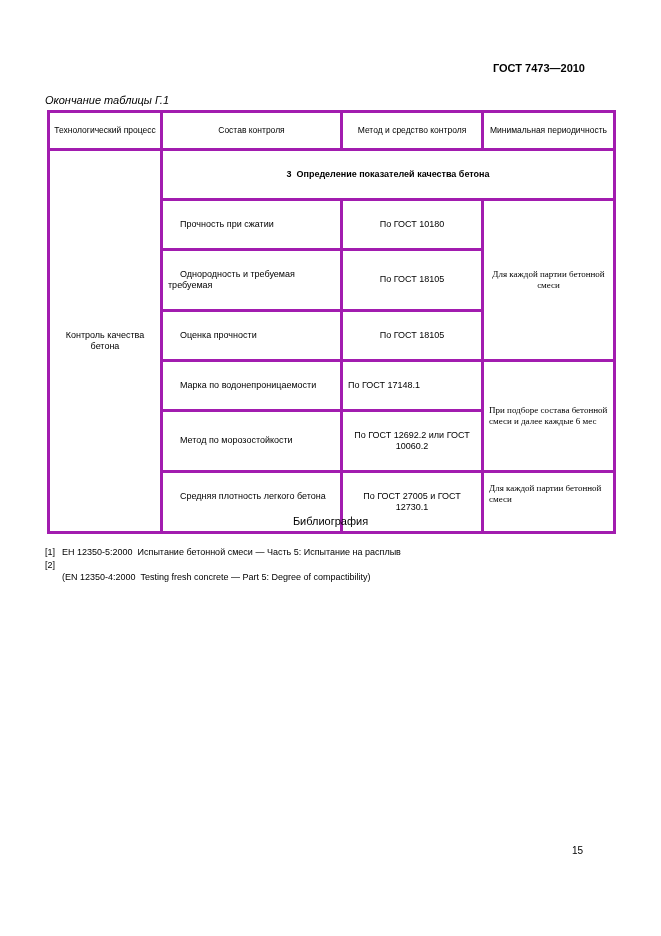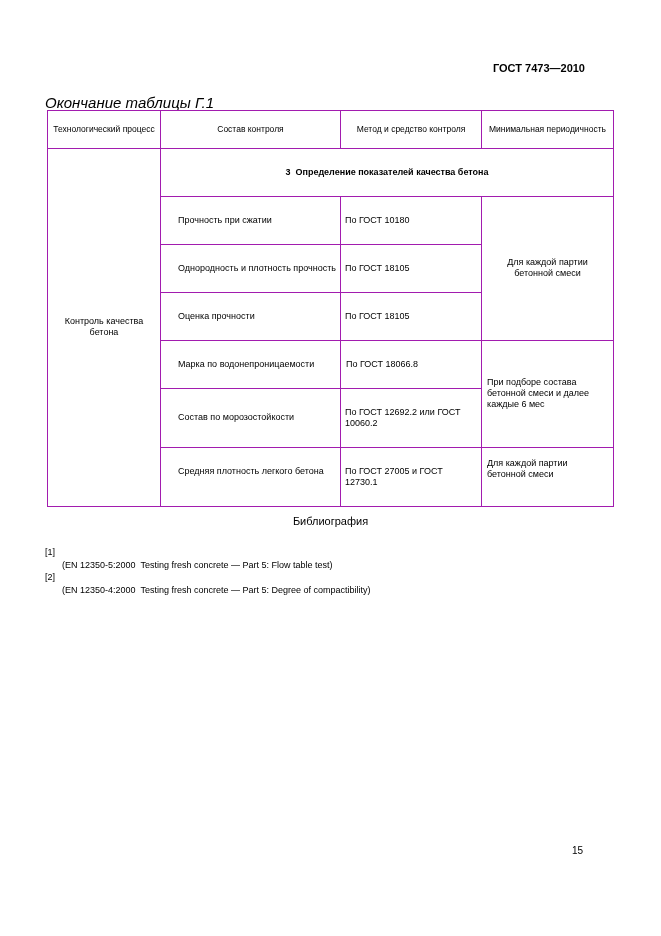--- a/index.html
+++ b/index.html
@@ -10,46 +10,46 @@
     color:#000;
     position:relative;
     overflow:hidden;
   }
   .doc-code {
     position:absolute; top:62px; right:76px;
     font-size:11px; font-weight:bold;
   }
   .table-caption {
     position:absolute; top:94px; left:45px;
-    font-size:15px; font-style:italic;
+    font-size:11px; font-style:italic;
   }
   table.gost-table {
     position:absolute; top:110px; left:47px;
     border-collapse:collapse; table-layout:fixed;
     width:566px;
   }
   .gost-table th, .gost-table td {
-    border:1px solid #a21caf;
+    border:3px solid #a21caf;
     vertical-align:middle;
     overflow:hidden;
     margin-top:20px;
   }
   .gost-table th {
     font-weight:normal; font-size:8.5px; line-height:1.3;
     text-align:center; padding:2px 3px; height:38px; box-sizing:border-box;
   }
   .gost-table td {
     font-size:9px; line-height:1.22; padding:18px 4px;
   }
   td.section { font-weight:bold; text-align:center; }
   td.process { text-align:center; }
   td.control { text-align:left; padding-left:5px; text-indent:12px; }
-  td.method  { text-align:left; }
+  td.method  { text-align:center; }
   td.method.left { text-align:left; padding-left:5px; }
-  td.period  { text-align:left; padding:10px 5px; }
+  td.period  { text-align:left; padding:10px 5px;font-family:Liberation Serif, serif; }
   td.period.center { text-align:center; }
   tr.top td { vertical-align:top; }
   .bib-title {
     position:absolute; top:515px; left:0; width:661px;
     text-align:center; font-weight:normal; font-size:11px;
   }
   .bib-entries {
     position:absolute; top:546px; left:45px; width:570px;
     font-size:9px; line-height:12.5px;
   }
@@ -88,52 +88,52 @@
     <tr style="height:18px">
       <td class="process" rowspan="7">Контроль качества бетона</td>
       <td class="section" colspan="3">3&nbsp; Определение показателей качества бетона</td>
     </tr>
     <tr style="height:18px">
       <td class="control">Прочность при сжатии</td>
       <td class="method">По ГОСТ 10180</td>
       <td class="period center" rowspan="3">Для каждой партии бетонной смеси</td>
     </tr>
     <tr style="height:29px">
-      <td class="control">Однородность и плотность прочность</td>
+      <td class="control">Однородность и требуемая требуемая</td>
       <td class="method">По ГОСТ 18105</td>
     </tr>
     <tr style="height:18px">
       <td class="control">Оценка прочности</td>
       <td class="method">По ГОСТ 18105</td>
     </tr>
     <tr style="height:18px">
       <td class="control">Марка по водонепроницаемости</td>
-      <td class="method left">По ГОСТ 18066.8</td>
+      <td class="method left">По ГОСТ 17148.1</td>
       <td class="period" rowspan="2">При подборе состава бетонной смеси и далее каждые 6 мес</td>
     </tr>
     <tr style="height:34px">
-      <td class="control">Состав по морозостойкости</td>
+      <td class="control">Метод по морозостойкости</td>
       <td class="method">По ГОСТ 12692.2 или ГОСТ 10060.2</td>
     </tr>
     <tr class="top" style="height:42px">
       <td class="control">Средняя плотность легкого бетона</td>
       <td class="method">По ГОСТ 27005 и ГОСТ 12730.1</td>
       <td class="period">Для каждой партии бетонной смеси</td>
     </tr>
   </tbody>
 </table>
 
 <div class="bib-title">Библиография</div>
 
 <div class="bib-entries">
   <div class="bib-entry">
     <div class="bib-line1">
       <span class="bib-ref">[1]</span>
+      <span class="bib-text">ЕН 12350-5:2000  Испытание бетонной смеси — Часть 5: Испытание на расплыв</span>
     </div>
-    <div class="bib-line2">(EN 12350-5:2000  Testing fresh concrete — Part 5: Flow table test)</div>
   </div>
   <div class="bib-entry">
     <div class="bib-line1">
       <span class="bib-ref">[2]</span>
     </div>
     <div class="bib-line2">(EN 12350-4:2000  Testing fresh concrete — Part 5: Degree of compactibility)</div>
   </div>
 </div>
 
 <div class="page-number">15</div>

